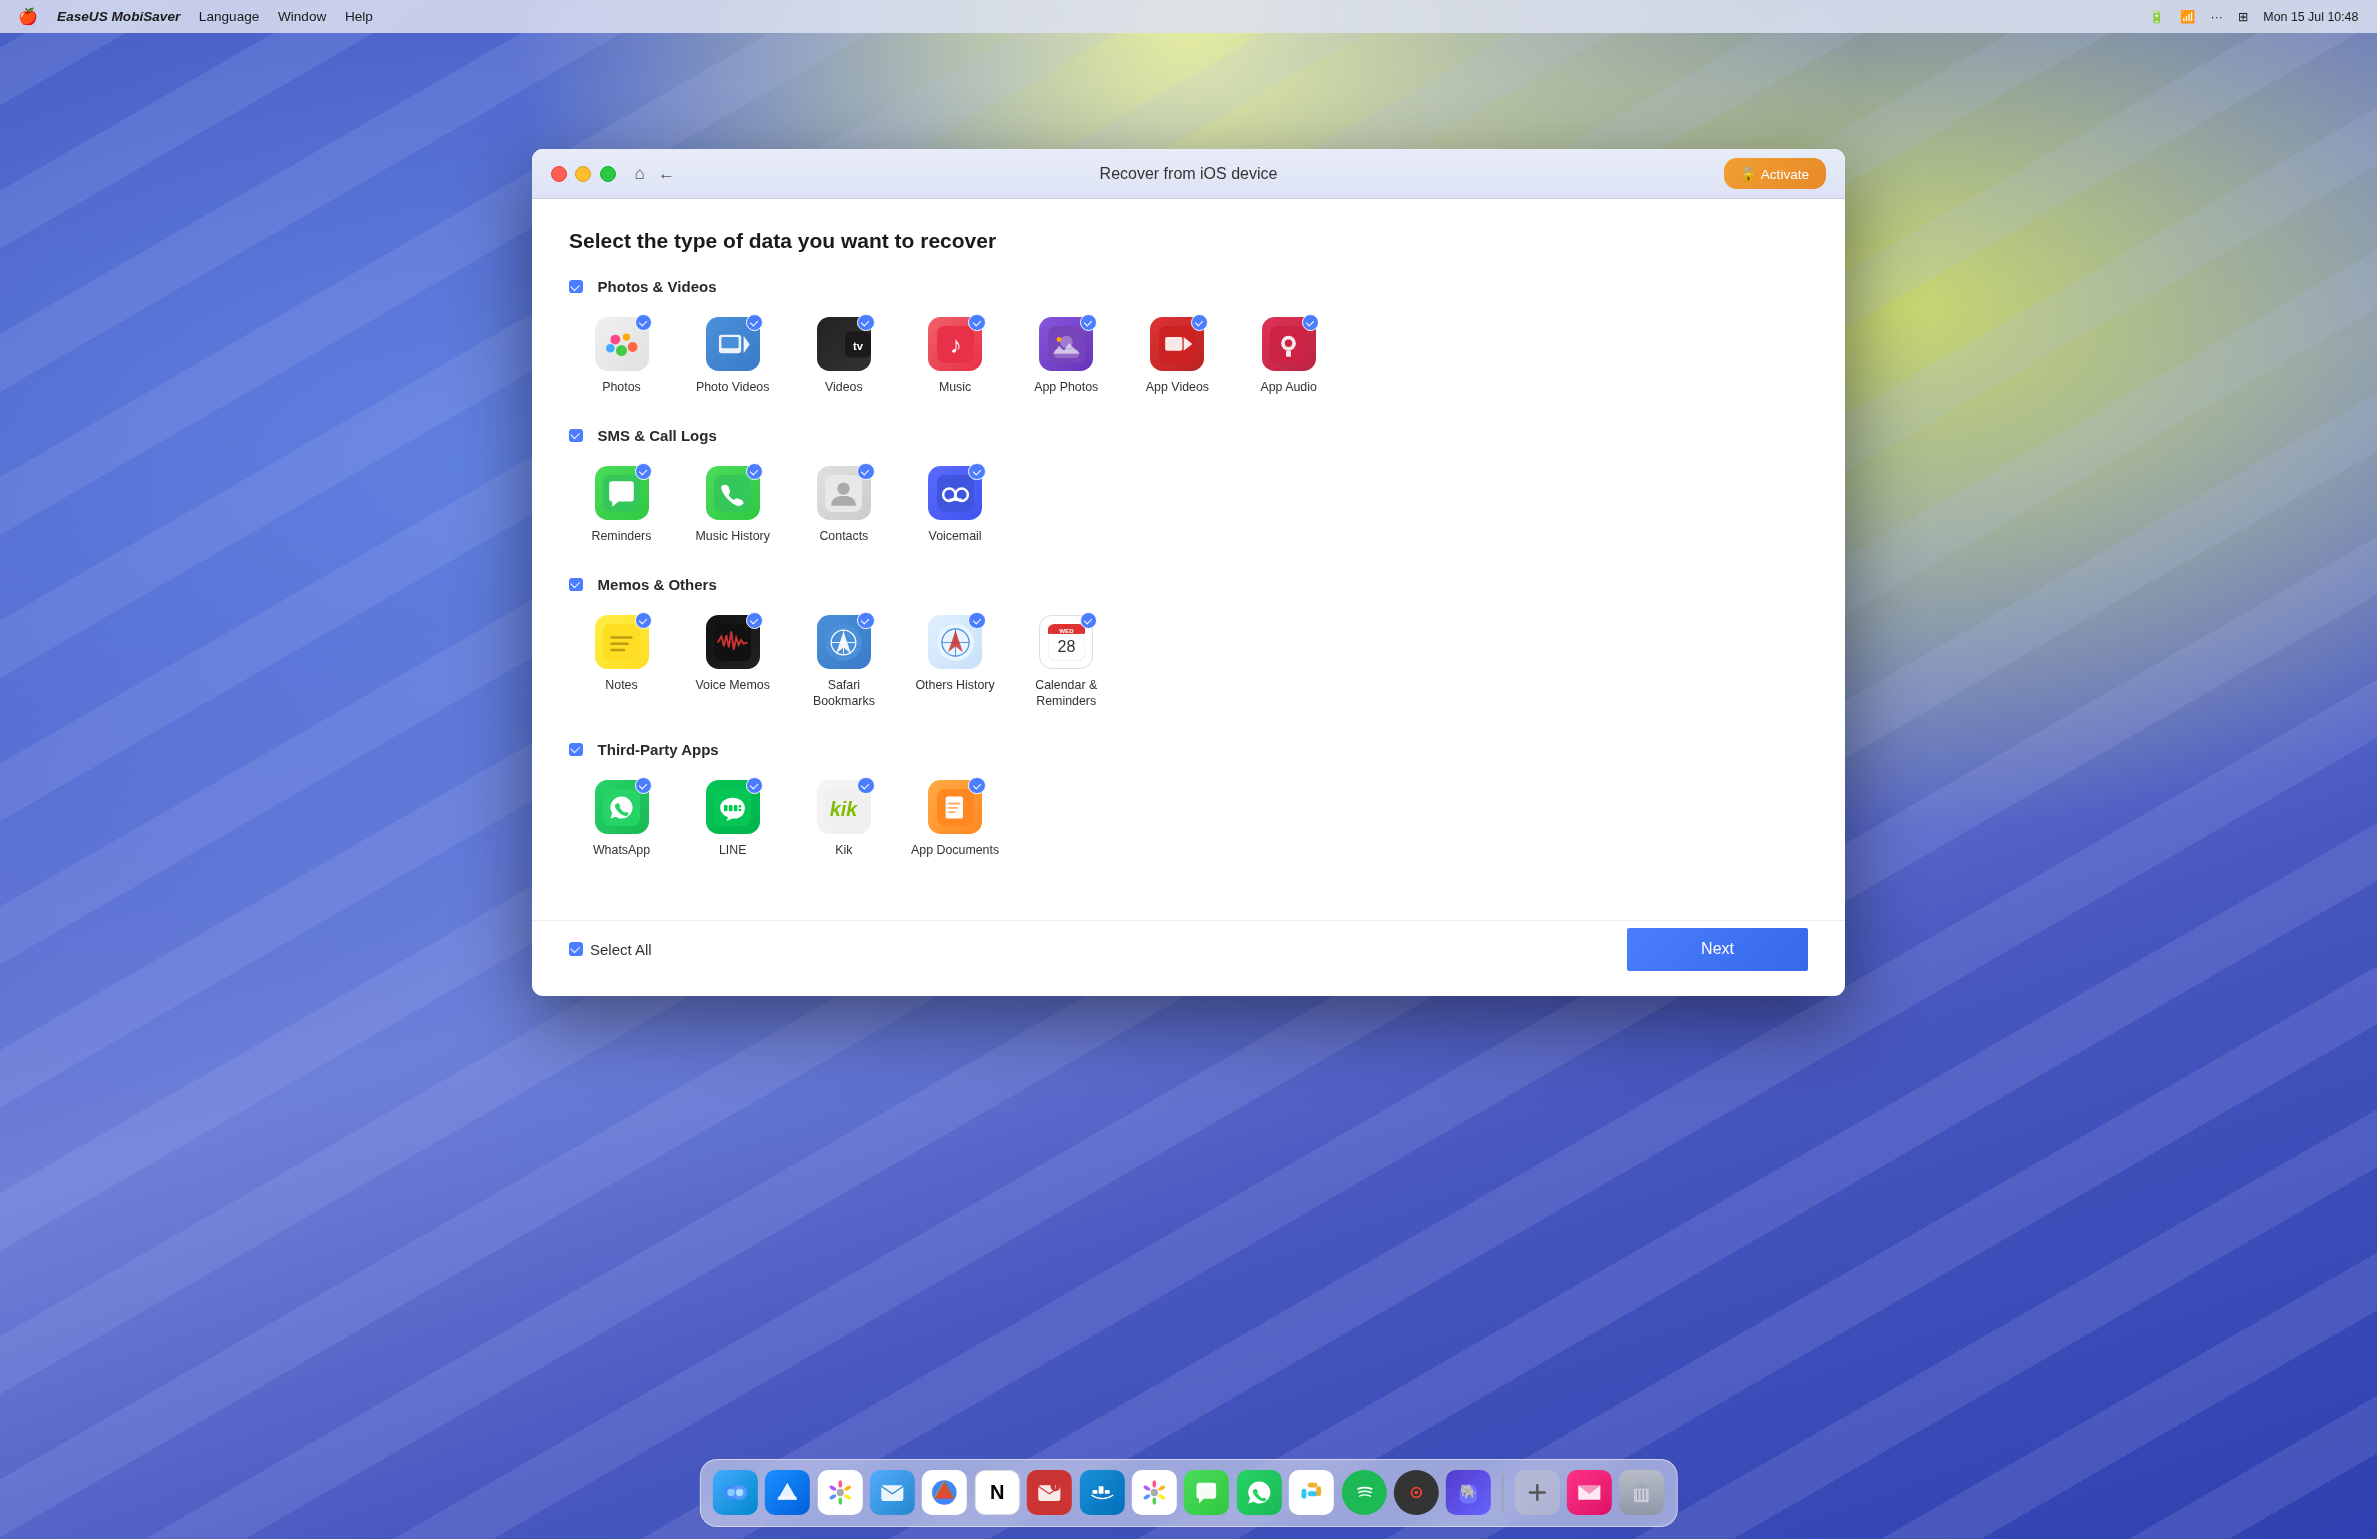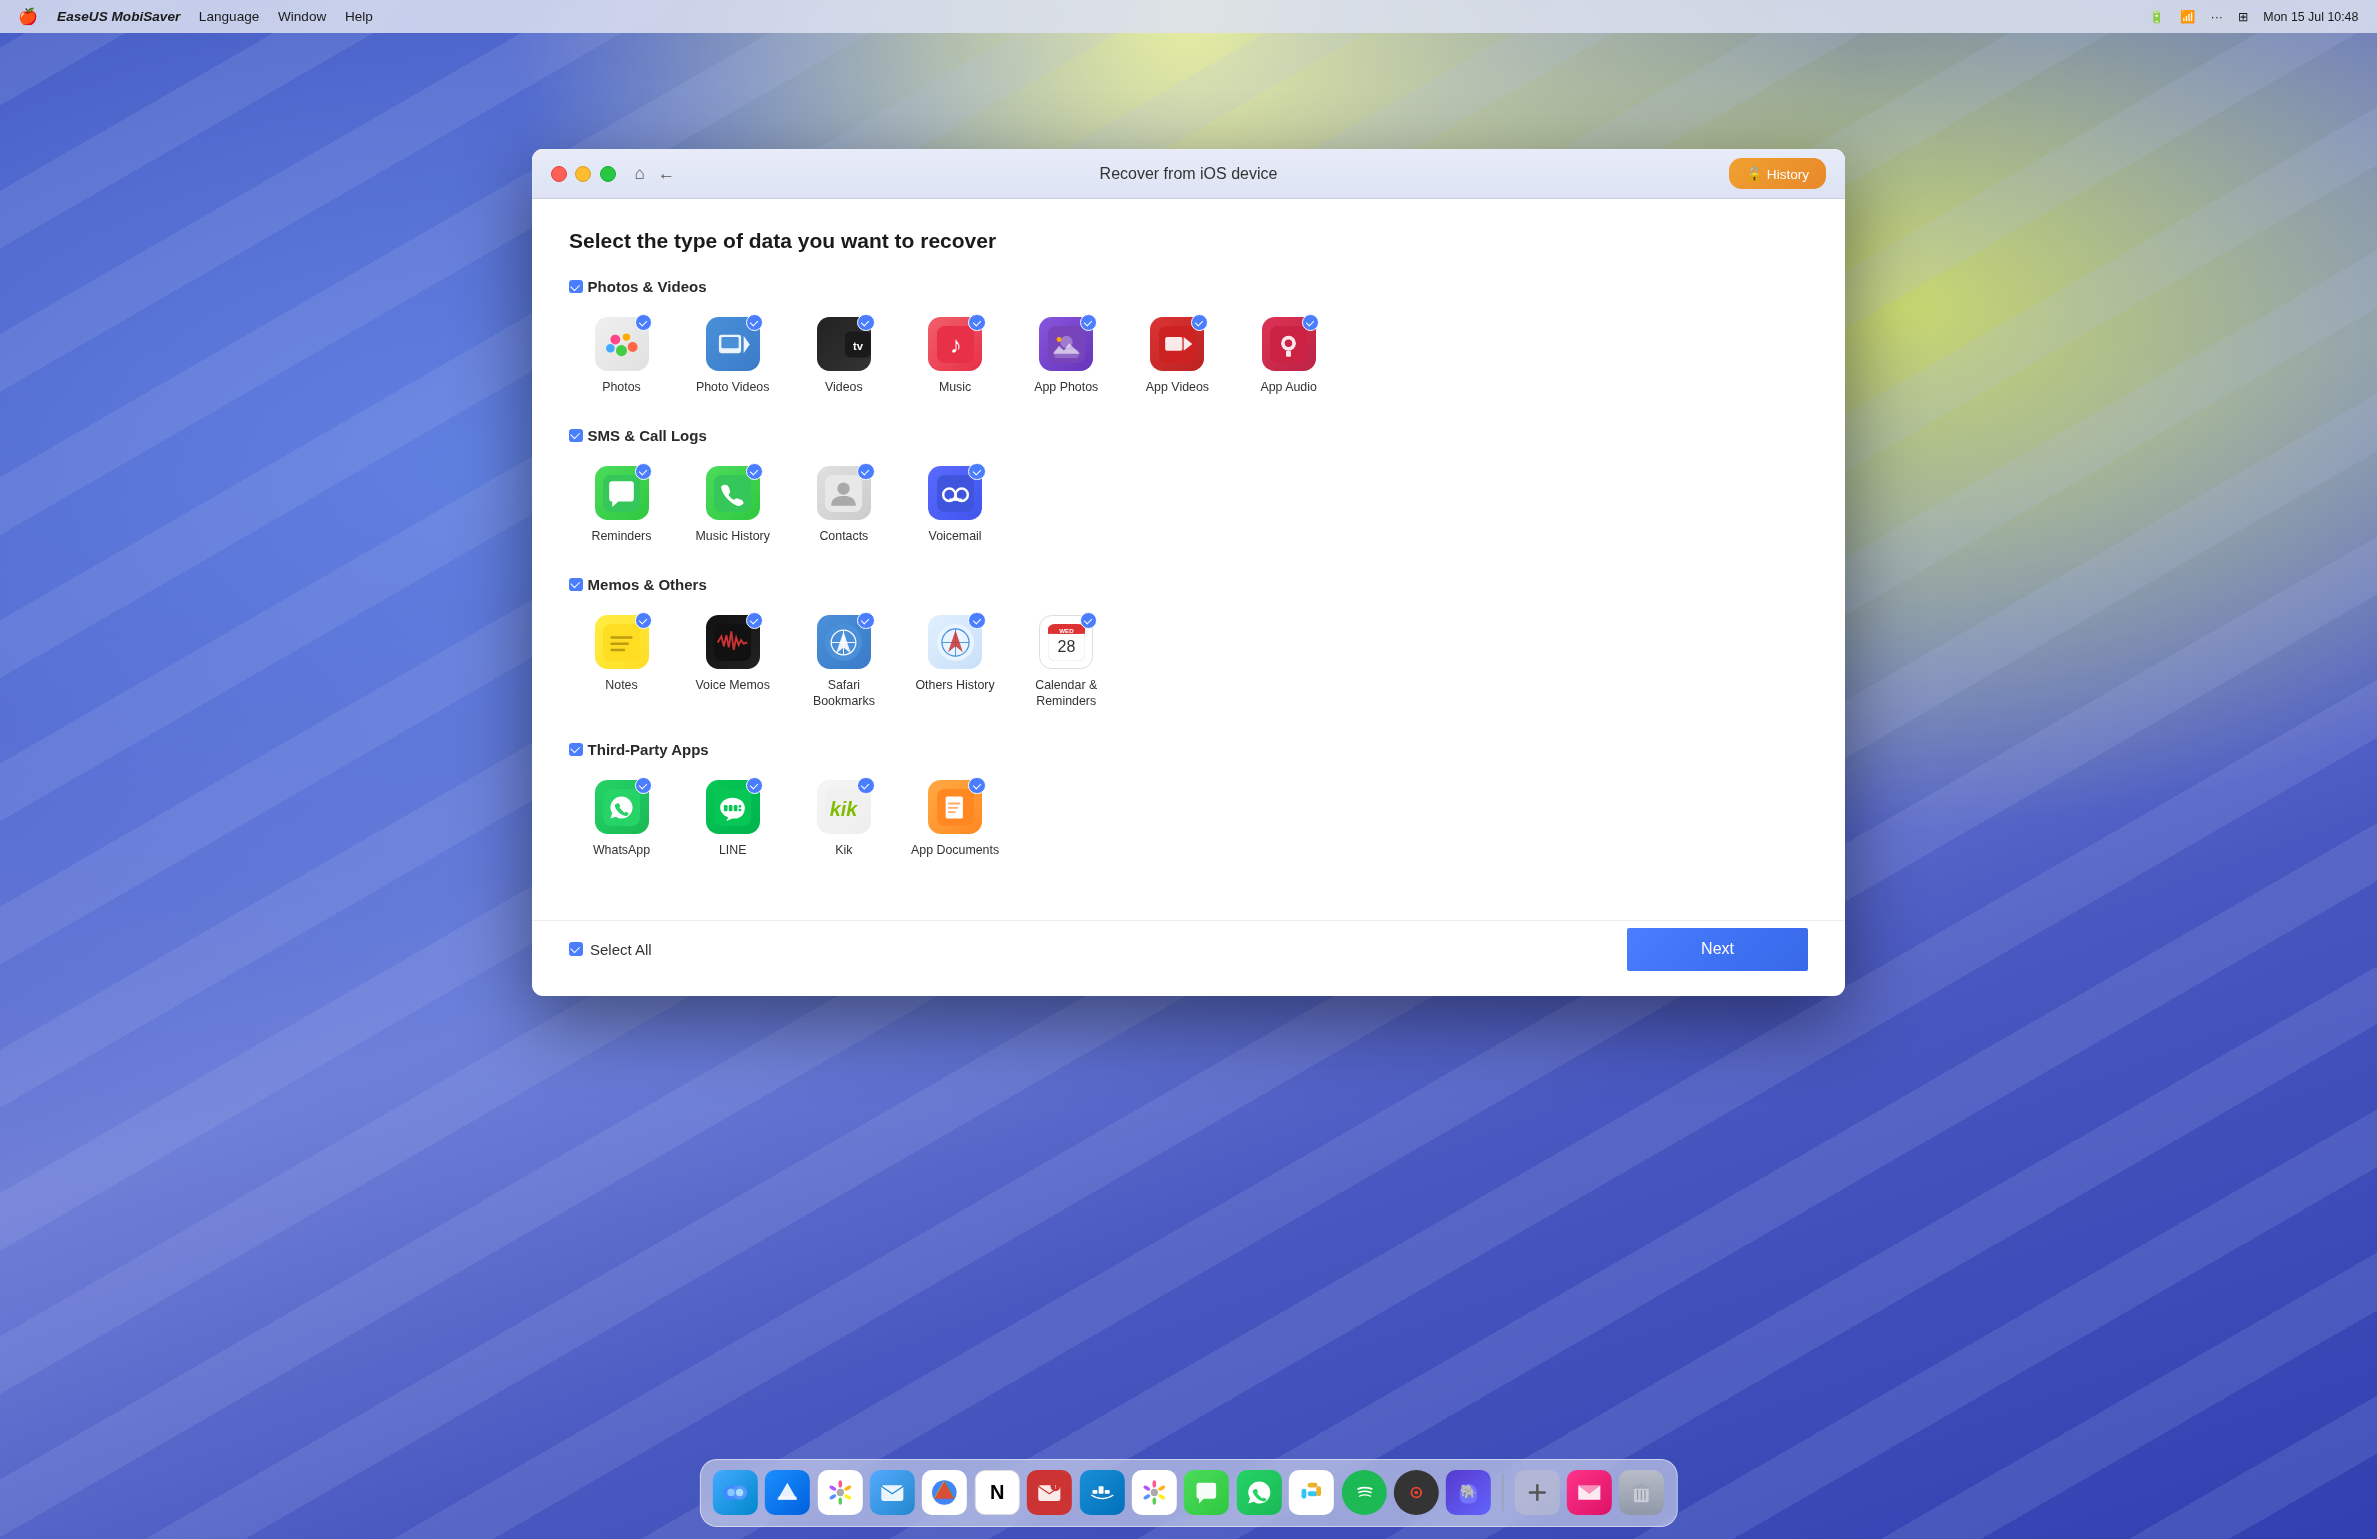--- a/index.html
+++ b/index.html
@@ -212,21 +212,21 @@
     }
 
     
     .category-section {
       margin-bottom: 22px;
     }
 
     .category-header {
       display: flex;
       align-items: center;
-      gap: 5px;
+      gap: 15px;
       margin-bottom: 12.4px;
     }
 
     .category-checkbox {
       width: 13.6px;
       height: 13.6px;
       background: #4a7eff;
       border-radius: 3.1px;
       display: flex;
       align-items: center;
@@ -397,21 +397,21 @@
     <div class="window-controls">
       <div class="traffic-light close"></div>
       <div class="traffic-light minimize"></div>
       <div class="traffic-light maximize"></div>
     </div>
     <div class="title-bar-nav">
       <span class="nav-icon">⌂</span>
       <span class="nav-icon">←</span>
     </div>
     <div class="title-bar-title">Recover from iOS device</div>
-    <button class="activate-btn">🔓 History</button>
+    <button class="activate-btn">🔓 Activate</button>
   </div>
 
   <div class="main-content">
     <div class="page-title">Select the type of data you want to recover</div>
 
     <div class="category-section">
       <div class="category-header">
         <div class="category-checkbox"></div>
         <span class="category-label">Photos &amp; Videos</span>
       </div>

